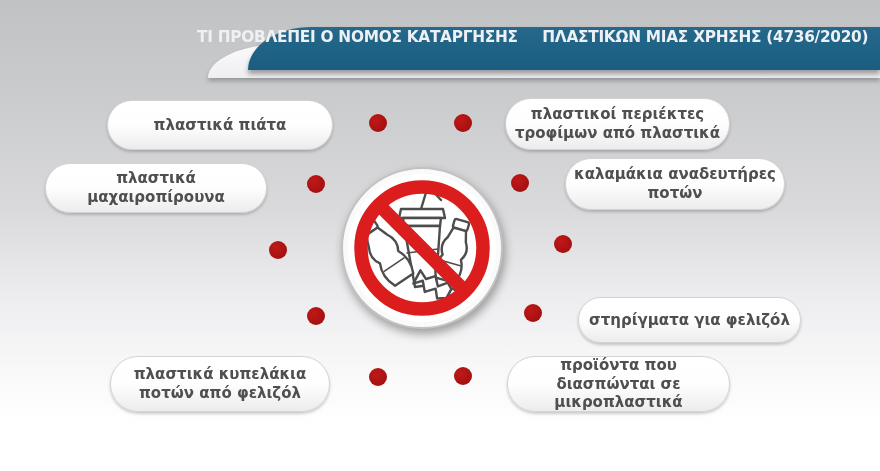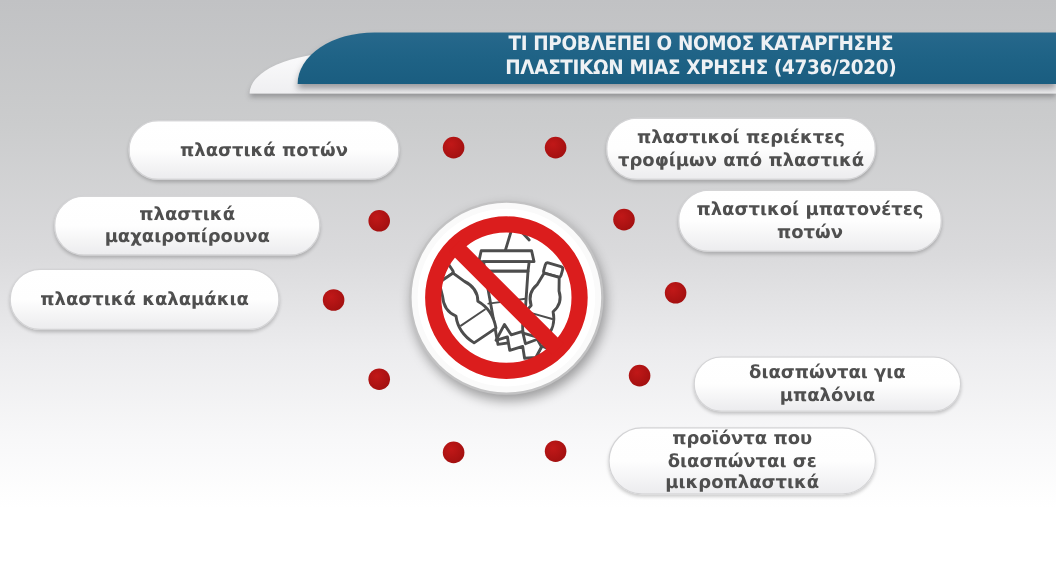--- a/index.html
+++ b/index.html
@@ -17,21 +17,21 @@
     position: absolute; left: 208px; top: 44px; width: 672px; height: 34px;
     background: linear-gradient(180deg, #fbfbfc, #efeff1);
     border-top-left-radius: 130px 58px;
     box-shadow: 0 3px 4px rgba(90,90,95,0.45);
   }
   .header-bar {
     position: absolute; left: 248px; top: 27px; width: 632px; height: 43px;
     background: linear-gradient(180deg, #27688c 0%, #1f6386 45%, #1a5d80 100%);
     border-top-left-radius: 64px 43px;
     box-shadow: 0 4px 5px rgba(70,70,75,0.5);
-    display: flex; flex-direction: column; justify-content: flex-start;
+    display: flex; flex-direction: row; justify-content: flex-end;
     padding-left: 40px;
   }
   .header-title {
     color: #eef1f4; text-align: center;
     font-size: 16.5px; line-height: 19.5px; font-weight: bold;
     letter-spacing: -0.3px;
     transform: scaleX(0.93); transform-origin: 50% 50%;
     white-space: nowrap;
   }
 
@@ -64,27 +64,27 @@
 <body>
 
 <div class="stage">
 
   <div class="header-swoosh"></div>
   <div class="header-bar">
     <div class="header-title">ΤΙ ΠΡΟΒΛΕΠΕΙ Ο ΝΟΜΟΣ ΚΑΤΑΡΓΗΣΗΣ</div>
     <div class="header-title">ΠΛΑΣΤΙΚΩΝ ΜΙΑΣ ΧΡΗΣΗΣ (4736/2020)</div>
   </div>
 
-  <div class="pill" style="left:107px; top:100px; width:226px; height:50px;">πλαστικά ποτών</div>
+  <div class="pill" style="left:107px; top:100px; width:226px; height:50px;">πλαστικά πιάτα</div>
   <div class="pill" style="left:45px; top:163px; width:222px; height:50px;">πλαστικά μαχαιροπίρουνα</div>
-  <div class="pill" style="left:8px; top:224px; width:225px; height:51px;">πλαστικά καλαμάκια</div>
+  <div class="pill" style="left:110px; top:356px; width:220px; height:56px;">πλαστικά κυπελάκια ποτών από φελιζόλ</div>
 
   <div class="pill" style="left:505px; top:98px; width:225px; height:52px;">πλαστικοί περιέκτες τροφίμων από πλαστικά</div>
-  <div class="pill" style="left:565px; top:158px; width:220px; height:52px;">πλαστικοί μπατονέτες ποτών</div>
-  <div class="pill" style="left:578px; top:297px; width:223px; height:46px;">διασπώνται για μπαλόνια</div>
+  <div class="pill" style="left:565px; top:158px; width:220px; height:52px;">καλαμάκια αναδευτήρες ποτών</div>
+  <div class="pill" style="left:578px; top:297px; width:223px; height:46px;">στηρίγματα για φελιζόλ</div>
   <div class="pill" style="left:507px; top:356px; width:223px; height:56px;">προϊόντα που διασπώνται σε μικροπλαστικά</div>
 
   <div class="dot" style="left:369px; top:114px;"></div>
   <div class="dot" style="left:454px; top:114px;"></div>
   <div class="dot" style="left:307px; top:175px;"></div>
   <div class="dot" style="left:511px; top:174px;"></div>
   <div class="dot" style="left:269px; top:241px;"></div>
   <div class="dot" style="left:554px; top:235px;"></div>
   <div class="dot" style="left:307px; top:307px;"></div>
   <div class="dot" style="left:524px; top:304px;"></div>

